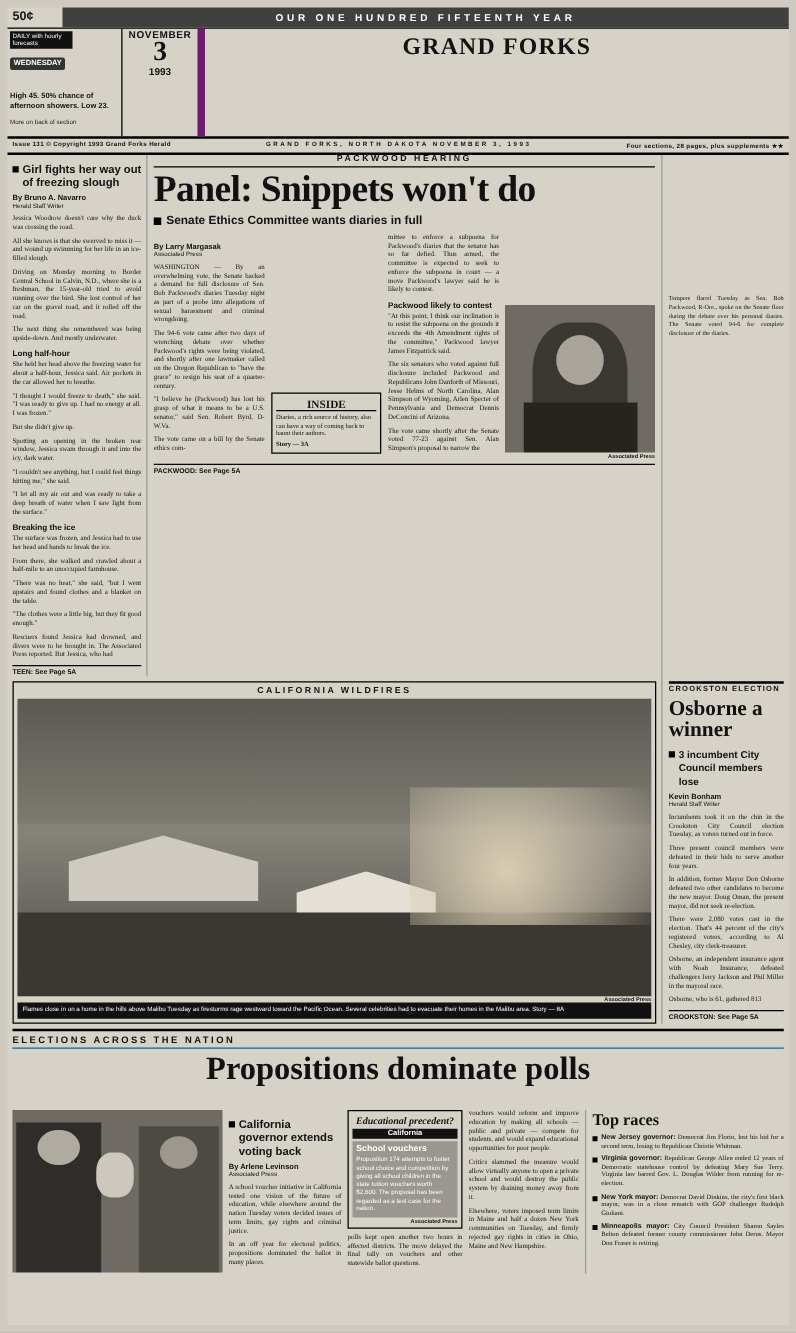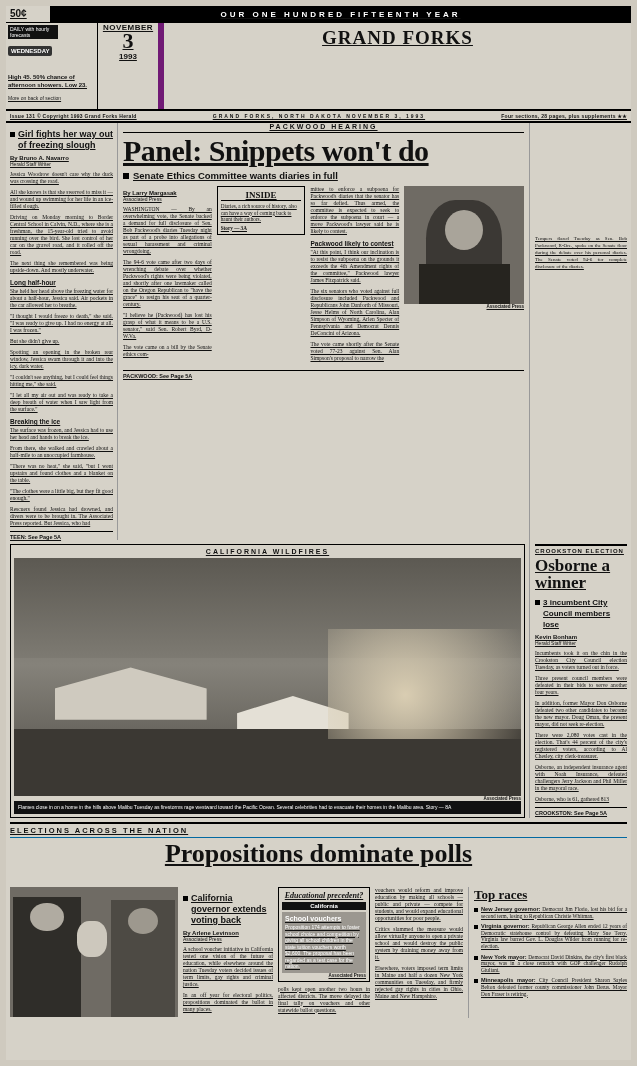--- a/index.html
+++ b/index.html
@@ -1,22 +1,22 @@
 <!DOCTYPE html>
 <html><head>
 <meta charset="utf-8">
 <style>
   html,body{margin:0;padding:0;background:#b8b4ab;}
   body{width:637px;height:1066px;overflow:hidden;font-family:"Liberation Serif", serif;color:#111;}
   .page{position:relative;width:637px;height:1066px;background:#cfcabf;padding:0;box-sizing:border-box;}
-  .inner{position:absolute;left:6px;top:6px;width:625px;height:1054px;background:#d6d2c8;text-decoration:underline;}
+  .inner{position:absolute;left:6px;top:6px;width:625px;height:1054px;background:#d6d2c8;}
   
   .topstrip{display:flex;align-items:stretch;height:16px;border-bottom:1px solid #000;}
   .price{width:40px;font-family:"Liberation Sans",sans-serif;font-weight:bold;font-size:10px;padding:2px 0 0 4px;}
-  .yearline{flex:1;background:#000000;color:#fff;text-align:center;font-family:"Liberation Sans",sans-serif;font-size:8px;letter-spacing:3px;padding-top:4px;font-weight:bold;}
+  .yearline{flex:1;background:#404040;color:#fff;text-align:center;font-family:"Liberation Sans",sans-serif;font-size:8px;letter-spacing:3px;padding-top:4px;font-weight:bold;}
   
   .masthead{display:flex;height:86px;border-bottom:2px solid #000;}
   .wx{width:92px;border-right:1px solid #000;padding:2px;box-sizing:border-box;position:relative;}
   .wxtag{background:#111;color:#fff;font-family:"Liberation Sans",sans-serif;font-size:5px;padding:1px 2px;width:46px;}
   .wxbadge{background:#333;color:#fff;font-family:"Liberation Sans",sans-serif;font-weight:bold;font-size:6px;padding:2px 3px;display:inline-block;margin-top:1px;border-radius:2px;}
   .wxtext{font-family:"Liberation Sans",sans-serif;font-size:6px;line-height:8px;margin-top:16px;font-weight:bold;}
   .wxfoot{font-family:"Liberation Sans",sans-serif;font-size:5px;margin-top:6px;color:#222;}
   .datebox{width:66px;text-align:center;border-right:6px solid #701a75;box-sizing:border-box;}
   .datebox .mon{font-family:"Liberation Sans",sans-serif;font-size:8px;font-weight:bold;letter-spacing:.5px;}
   .datebox .day{font-family:"Liberation Serif",serif;font-size:22px;font-weight:bold;line-height:18px;display:inline;}
@@ -43,21 +43,21 @@
   .byline{font-family:"Liberation Sans",sans-serif;font-size:6px;font-weight:bold;margin:4px 0 0;}
   .bytitle{font-family:"Liberation Sans",sans-serif;font-size:5px;margin-bottom:4px;}
   p.bodytext{font-family:"Liberation Serif",serif;font-size:5.5px;line-height:7px;margin:0 0 4px;text-align:justify;}
   .subhead{font-family:"Liberation Sans",sans-serif;font-size:6.5px;font-weight:bold;margin:5px 0 2px;}
   .jump{font-family:"Liberation Sans",sans-serif;font-size:5.5px;font-weight:bold;border-top:1px solid #000;margin-top:4px;padding-top:2px;}
   
   .kicker{text-align:center;font-family:"Liberation Sans",sans-serif;font-size:7px;font-weight:bold;letter-spacing:2px;border-bottom:1px solid #000;padding-bottom:2px;margin-bottom:3px;}
   h2.main{font-family:"Liberation Serif",serif;font-weight:bold;font-size:30px;line-height:30px;margin:2px 0 4px;letter-spacing:-.5px;}
   .mdeck{font-family:"Liberation Sans",sans-serif;font-size:9.5px;font-weight:bold;padding-left:10px;position:relative;margin:0 0 5px;}
   .mdeck:before{content:"";position:absolute;left:0;top:3px;width:6px;height:6px;background:#000;}
-  .mcols{display:flex;gap:5px;}
+  .mcols{display:flex;gap:5px;align-items:flex-end;}
   .mc{flex:1;}
   .insidecard{border:1px solid #000;padding:3px;box-sizing:border-box;margin-bottom:4px;}
   .insidecard h5{margin:0 0 2px;font-family:"Liberation Serif",serif;font-size:9px;font-weight:bold;text-align:center;border-bottom:1px solid #000;}
   .insidecard p{font-family:"Liberation Serif",serif;font-size:5.2px;line-height:6.5px;margin:0;}
   .photo{background:#6f6b64;position:relative;overflow:hidden;}
   .photo.ph1{height:118px;}
   .credit{font-family:"Liberation Sans",sans-serif;font-size:4.5px;text-align:right;font-weight:bold;}
   
   .wfwrap{border:1px solid #000;margin:4px 4px 0;padding:3px;box-sizing:border-box;background:#d6d2c8;}
   .wfhead{text-align:center;font-family:"Liberation Sans",sans-serif;font-size:7px;font-weight:bold;letter-spacing:2px;margin-bottom:3px;}

